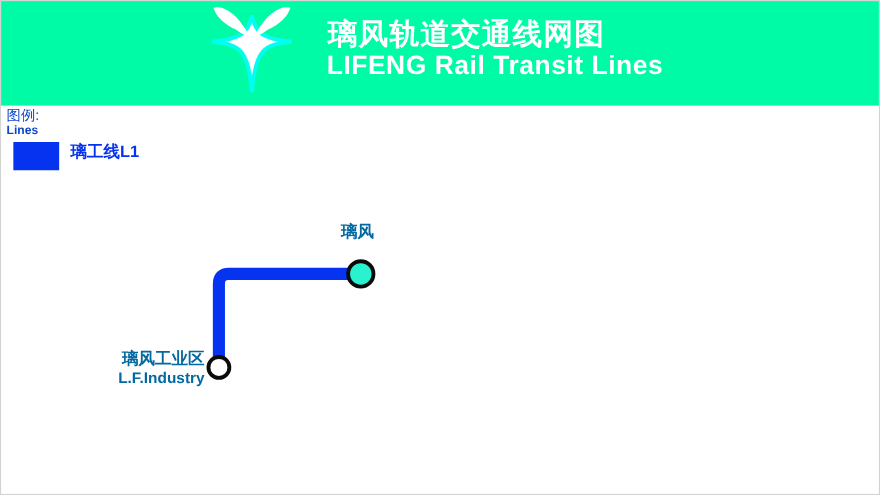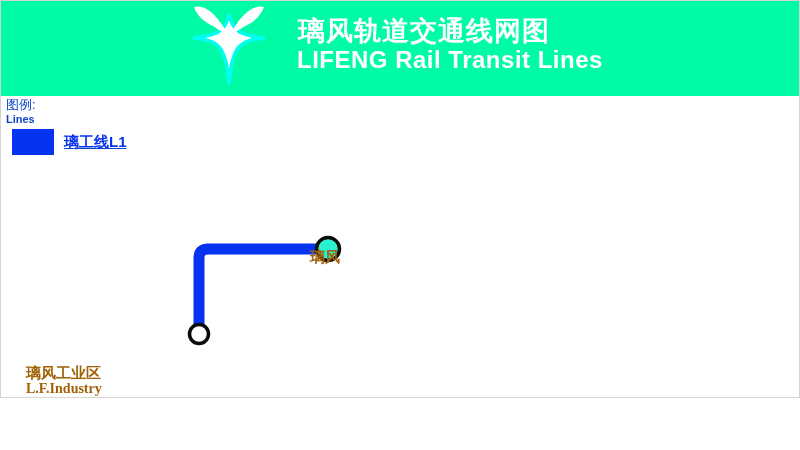--- a/index.html
+++ b/index.html
@@ -1,20 +1,20 @@
 <!DOCTYPE html>
 <html><head>
 <meta charset="utf-8">
 <style>
   html,body { margin:0; padding:0; background:#ffffff; }
   * { box-sizing:border-box; }
 
   .frame {
     position:relative;
-    width:800px; height:398px;
+    width:800px; height:450px;
     background:#ffffff;
     border:1px solid #d4d4d4;
     overflow:hidden;
     font-family:"Liberation Sans", sans-serif;
   }
 
   
   .header {
     position:absolute; left:0; top:0;
     width:100%; height:95px;
@@ -36,43 +36,43 @@
     letter-spacing:0.5px; white-space:nowrap;
   }
 
   
   .legend {
     position:absolute; left:5px; top:97px;
     color:#0b46cb;
   }
   .legend-zh { font-size:13px; font-weight:normal; line-height:14px; }
   .legend-en { font-size:11px; font-weight:bold; line-height:14px; }
-  .legend-row { display:flex; align-items:center; margin-top:3px; margin-left:6px;text-decoration:underline; }
+  .legend-row { display:flex; margin-top:3px; margin-left:6px; }
   .legend-swatch { display:block; }
   .legend-item-label {
     margin-left:10px;
     font-size:15px; font-weight:bold; color:#0533f0;
     white-space:nowrap;
   }
 
   
   .map-svg {
     position:absolute; left:0; top:0;
     width:800px; height:450px;
     pointer-events:none;
   }
   .station-label {
-    position:absolute; color:#a16207; font-weight:bold;margin-top:46px;
+    position:absolute; color:#0369a1; font-weight:bold;
   }
   .station-label .zh { font-size:15px; line-height:17px; }
   .station-label .en { font-size:13px; line-height:15px; }
   .label-lifeng { left:244px; top:201px; width:160px; text-align:center; }
   .label-lifeng .en { letter-spacing:1.5px; }
-  .label-industry { left:25px; top:317px; width:160px; text-align:left; }
-  .label-industry .en { font-size:14px; line-height:16px;font-family:Liberation Serif, serif; }
+  .label-industry { left:25px; top:317px; width:160px; text-align:right; }
+  .label-industry .en { font-size:14px; line-height:16px; }
 </style>
 </head>
 <body>
 
 <div class="frame">
 
   <div class="header">
     <svg class="logo" viewBox="0 0 88 92">
 
       <path d="M40,11 C43,27 50,32.5 76,35 C50,37.5 43,43 40,81 C37,43 30,37.5 4,35 C30,32.5 37,27 40,11 Z" fill="#ffffff" stroke="#00fff0" stroke-width="3.6" stroke-linejoin="miter"></path>

